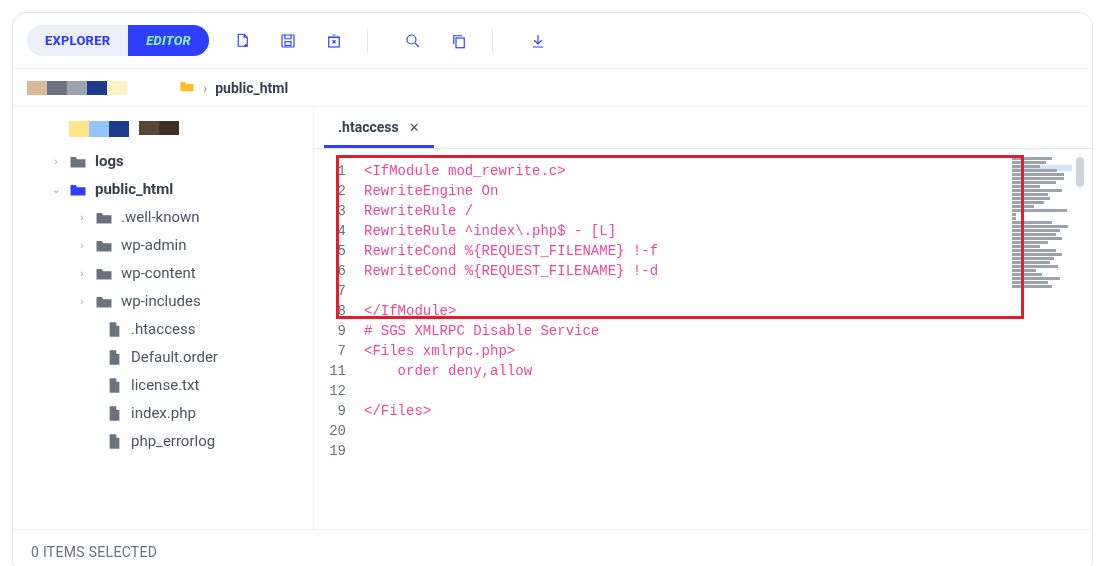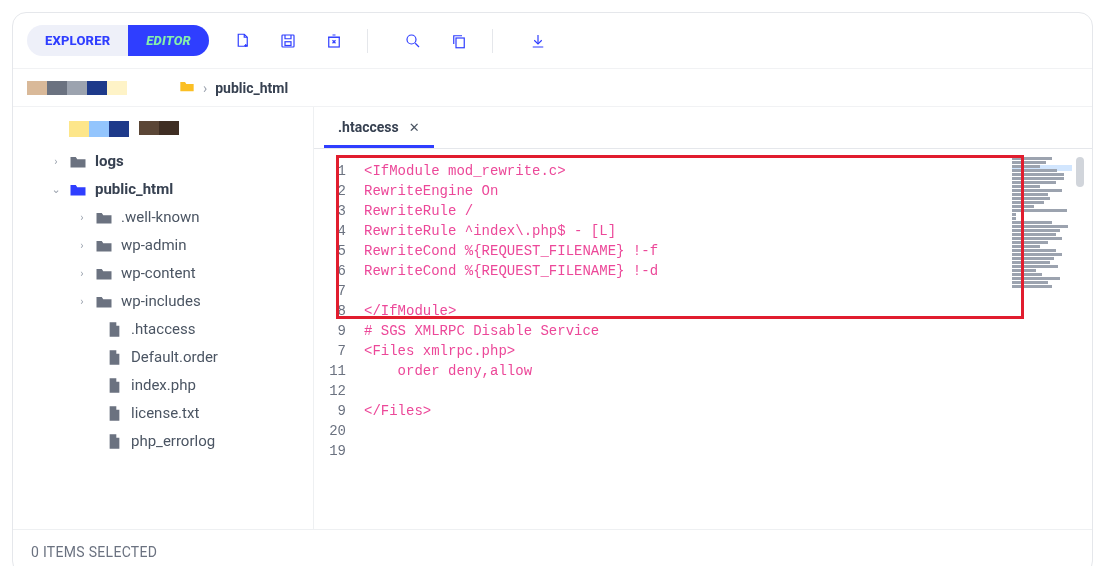--- a/index.html
+++ b/index.html
@@ -231,32 +231,32 @@
             </div>
           </li>
           <li>
             <div class="row d3">
               <span class="chev"></span>
               <span class="ic file-ic">
                 <svg width="15" height="17" viewBox="0 0 24 28">
                   <path d="M4 2h11l5 6v18H4z M15 2v6h5"></path>
                 </svg>
               </span>
+              <span>license.txt</span>
+            </div>
+          </li>
+          <li>
+            <div class="row d3">
+              <span class="chev"></span>
+              <span class="ic file-ic">
+                <svg width="15" height="17" viewBox="0 0 24 28">
+                  <path d="M4 2h11l5 6v18H4z M15 2v6h5"></path>
+                </svg>
+              </span>
               <span>index.php</span>
-            </div>
-          </li>
-          <li>
-            <div class="row d3">
-              <span class="chev"></span>
-              <span class="ic file-ic">
-                <svg width="15" height="17" viewBox="0 0 24 28">
-                  <path d="M4 2h11l5 6v18H4z M15 2v6h5"></path>
-                </svg>
-              </span>
-              <span>license.txt</span>
             </div>
           </li>
           <li>
             <div class="row d3">
               <span class="chev"></span>
               <span class="ic file-ic">
                 <svg width="15" height="17" viewBox="0 0 24 28">
                   <path d="M4 2h11l5 6v18H4z M15 2v6h5"></path>
                 </svg>
               </span>

